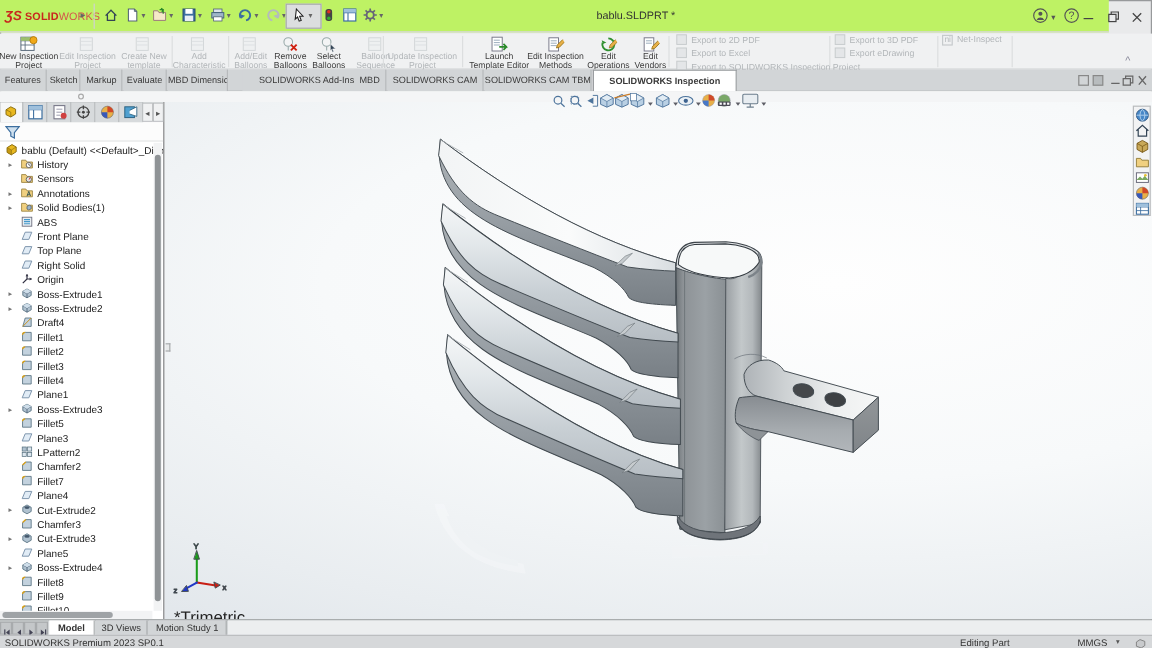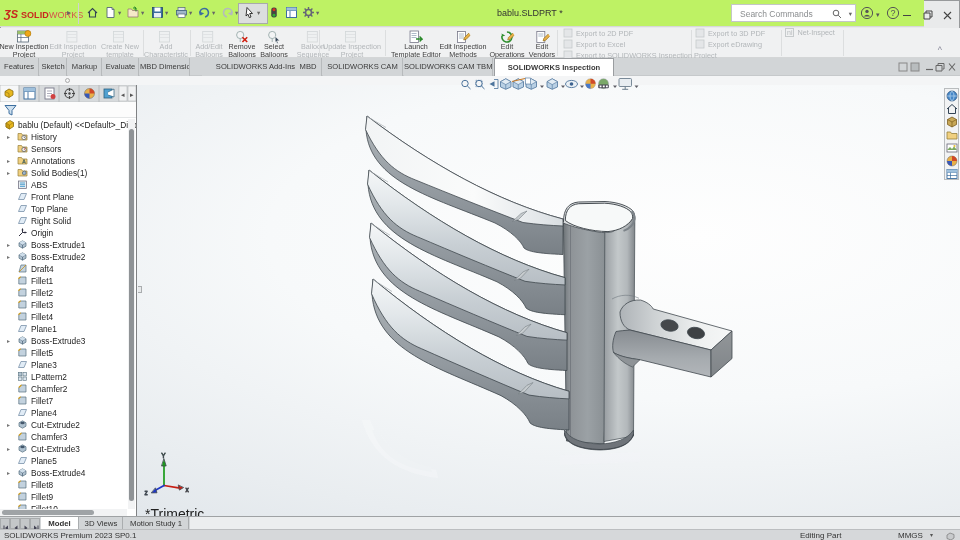--- a/index.html
+++ b/index.html
@@ -100,28 +100,20 @@
       <rect x="1.5" y="1.5" width="10" height="3" fill="#9fc0dc"></rect>
     </svg>
     <svg class="qi" style="left:302px" width="13" height="13" viewBox="0 0 13 13">
       <circle cx="6.5" cy="6.5" r="3" fill="none" stroke="#667" stroke-width="1.6"></circle>
       <g stroke="#667" stroke-width="1.4">
         <path d="M6.5,1 v2.2 M6.5,9.8 v2.2 M1,6.5 h2.2 M9.8,6.5 h2.2 M2.6,2.6 l1.6,1.6 M8.8,8.8 l1.6,1.6 M2.6,10.4 l1.6,-1.6 M8.8,4.2 l1.6,-1.6"></path>
       </g>
     </svg>
     <span class="qc" style="left:316px">▾</span>
     <div class="wtitle">bablu.SLDPRT *</div>
-    <div class="search">
-      <span class="stx">Search Commands</span>
-      <svg style="position:absolute;right:13px;top:4px" width="10" height="10" viewBox="0 0 10 10">
-        <circle cx="4" cy="4" r="2.8" fill="none" stroke="#666" stroke-width="1"></circle>
-        <path d="M6.2,6.2 L9,9" stroke="#666" stroke-width="1"></path>
-      </svg>
-      <span class="sdd">▾</span>
-    </div>
     <svg class="qi" style="left:860px" width="14" height="14" viewBox="0 0 14 14">
       <circle cx="7" cy="7" r="5.6" fill="none" stroke="#555" stroke-width="1"></circle>
       <circle cx="7" cy="5.4" r="1.7" fill="#555"></circle>
       <path d="M3.8,10.6 A3.6,3.6 0 0 1 10.2,10.6" fill="#555"></path>
     </svg>
     <span style="position:absolute;left:876px;top:11px;font-size:7px;color:#555">▾</span>
     <svg class="qi" style="left:886px" width="14" height="14" viewBox="0 0 14 14">
       <circle cx="7" cy="7" r="5.6" fill="none" stroke="#555" stroke-width="1"></circle>
       <text x="7" y="10" font-size="9" text-anchor="middle" fill="#555" font-family="Liberation Sans">?</text>
     </svg>

